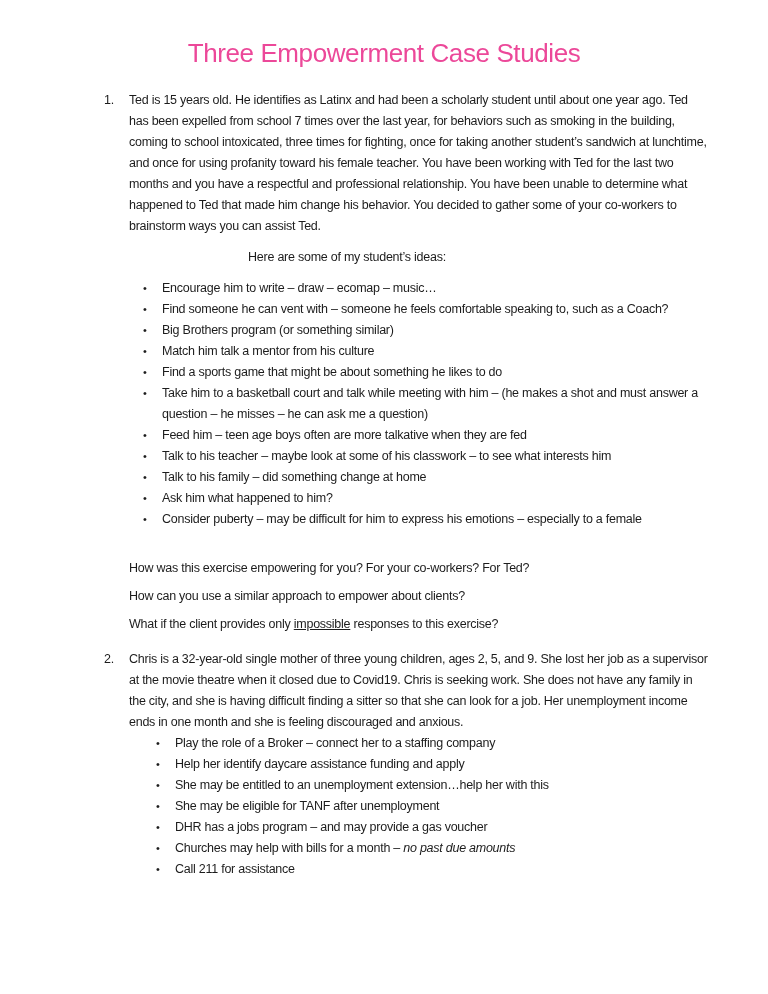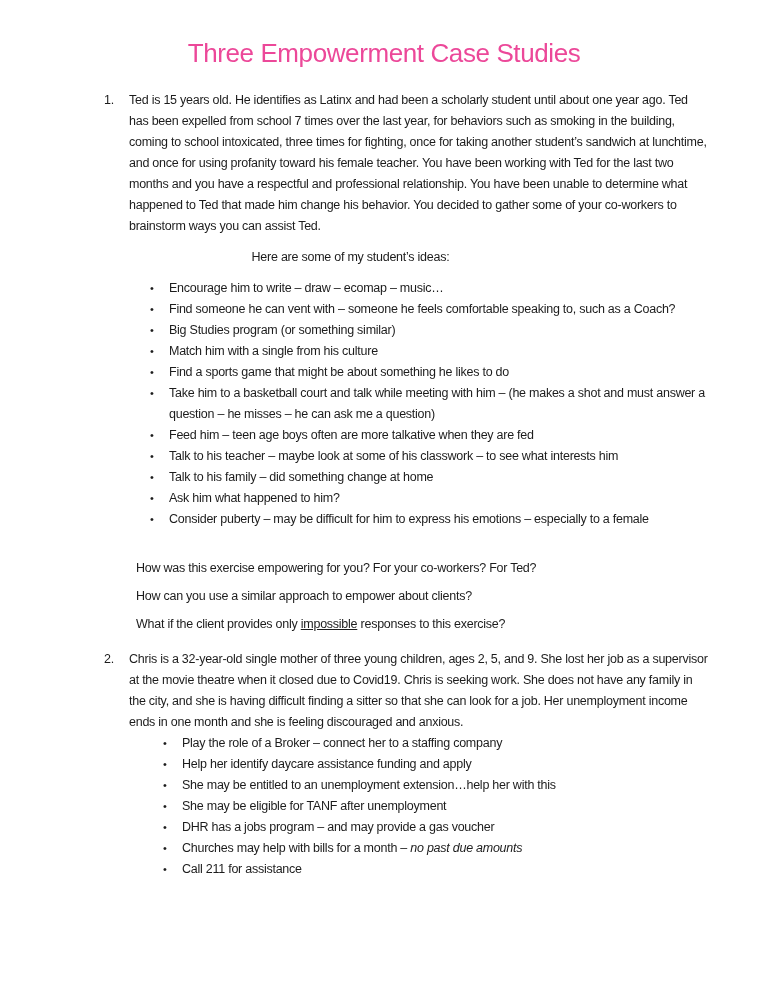--- a/index.html
+++ b/index.html
@@ -43,21 +43,21 @@
     flex: none;
     width: 25px;
   }
   .num-body {
     flex: 1;
   }
   .num-body p {
     margin: 0;
   }
   .section-body {
-    margin-left: 32px;
+    margin-left: 25px;
   }
   .centered-heading {
     text-align: center;
     margin: 10px 145px 10px 0;
   }
   ul.ideas {
     list-style: none;
     margin: 0;
     padding: 0;
   }
@@ -114,25 +114,25 @@
           <li>
               <span class="blt">•</span>
               <span>Encourage him to write – draw – ecomap – music…</span>
             </li>
           <li>
               <span class="blt">•</span>
               <span>Find someone he can vent with – someone he feels comfortable speaking to, such as a Coach?</span>
             </li>
           <li>
               <span class="blt">•</span>
-              <span>Big Studies program (or something similar)</span>
-            </li>
-          <li>
-              <span class="blt">•</span>
-              <span>Match him with a single from his culture</span>
+              <span>Big Brothers program (or something similar)</span>
+            </li>
+          <li>
+              <span class="blt">•</span>
+              <span>Match him talk a mentor from his culture</span>
             </li>
           <li>
               <span class="blt">•</span>
               <span>Find a sports game that might be about something he likes to do</span>
             </li>
           <li>
               <span class="blt">•</span>
               <span>Take him to a basketball court and talk while meeting with him – (he makes a shot and must answer a question – he misses – he can ask me a question)</span>
             </li>
           <li>

